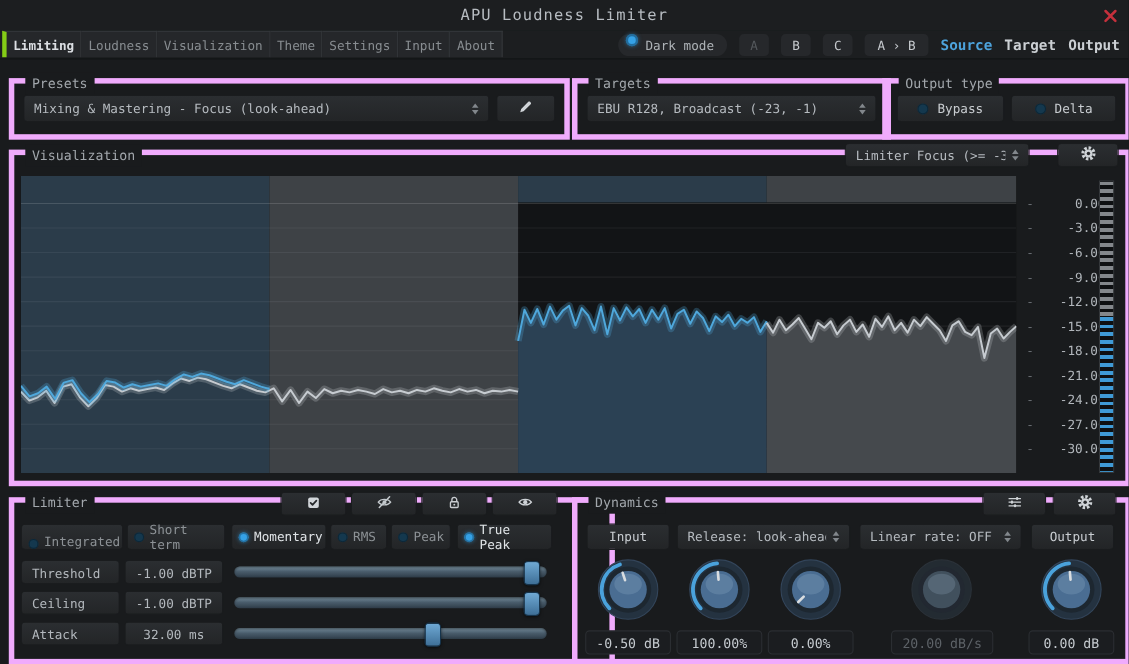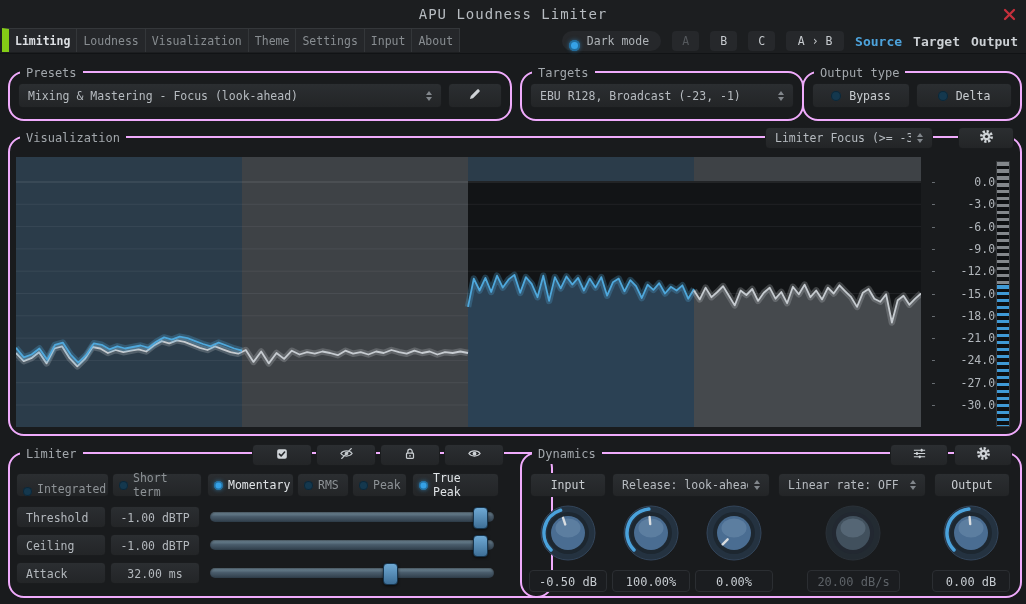--- a/index.html
+++ b/index.html
@@ -8,36 +8,36 @@
 
   
   .titlebar{position:absolute;left:0;top:0;width:1026px;height:28px;background:#1c1e20;}
   .title{position:absolute;left:0;top:6px;width:100%;text-align:center;font-size:14px;color:#b7bcc1;letter-spacing:1px;}
   .close-btn{position:absolute;right:9px;top:7px;width:15px;height:15px;cursor:pointer;}
 
   
   .tabbar{position:absolute;top:28px;left:0;width:1026px;height:25px;background:#1c1e20;border-bottom:1px solid #111315;}
   .tabs{position:absolute;left:2px;top:0;display:flex;height:24px;}
   .tab{padding:0 6px;line-height:24px;font-size:11.5px;color:#888d91;background:#25272a;border-right:1px solid #34373a;border-top:1px solid #34373a;}
-  .tab:first-child{border-left:7px solid #84cc16;}
+  .tab:first-child{border-left:4px solid #84cc16;}
   .tab.active{color:#dcdfe3;font-weight:bold;}
   .topbar-right{position:absolute;right:8px;top:2px;height:22px;display:flex;align-items:center;gap:11px;}
   .pill{background:#26282b;border-radius:4px;height:20px;line-height:20px;font-size:11.5px;color:#c6cace;text-align:center;}
-  .pill.darkmode{border-radius:11px;padding:0 12px 0 7px;display:flex;align-items:flex-end;gap:7px;color:#aeb3b7;}
+  .pill.darkmode{border-radius:11px;padding:0 12px 0 7px;display:flex;align-items:flex-start;gap:7px;color:#aeb3b7;}
   .pill.ab{width:27px;}
   .pill.ab.wide{width:58px;}
   .pill.ab.disabled{color:#54585c;}
   .dot{width:11px;height:11px;border-radius:50%;}
   .dot.on{background:#35a1e6;box-shadow:inset 0 0 0 2px rgba(12,45,66,.45),0 0 4px rgba(53,161,230,.55);}
   .dot.off{background:#14384e;box-shadow:inset 0 0 0 1px #0d2737;}
   .view-label{font-size:13px;font-weight:bold;color:#ccd0d4;}
   .view-label.active{color:#4da3dc;}
 
   
-  .fs{position:absolute;border:2px solid #f0abfc;border-radius:16px;}
+  .fs{position:absolute;border:5px solid #f0abfc;border-radius:0;}
   .fs-legend{position:absolute;top:-10px;left:10px;background:#191b1d;padding:0 6px;font-size:12px;color:#a2a7ac;line-height:20px;z-index:3;}
 
   .ctl{background:linear-gradient(180deg,#2b2e31,#232527);border:1px solid #1a1c1e;border-radius:4px;box-sizing:border-box;}
   .select{position:absolute;display:flex;align-items:center;padding:0 9px;font-size:11.5px;color:#b6bbc0;z-index:4;}
   .select .txt{flex:1;white-space:nowrap;overflow:hidden;}
   .arrows{display:flex;flex-direction:column;gap:2px;margin-left:6px;flex:none;}
   .arr-up{width:0;height:0;border-left:3.5px solid transparent;border-right:3.5px solid transparent;border-bottom:4px solid #82878c;}
   .arr-down{width:0;height:0;border-left:3.5px solid transparent;border-right:3.5px solid transparent;border-top:4px solid #82878c;}
   .btn{position:absolute;display:flex;align-items:center;justify-content:center;font-size:11.5px;color:#c9cdd1;z-index:4;}
   .btn .dot{margin-right:8px;width:10px;height:10px;}

